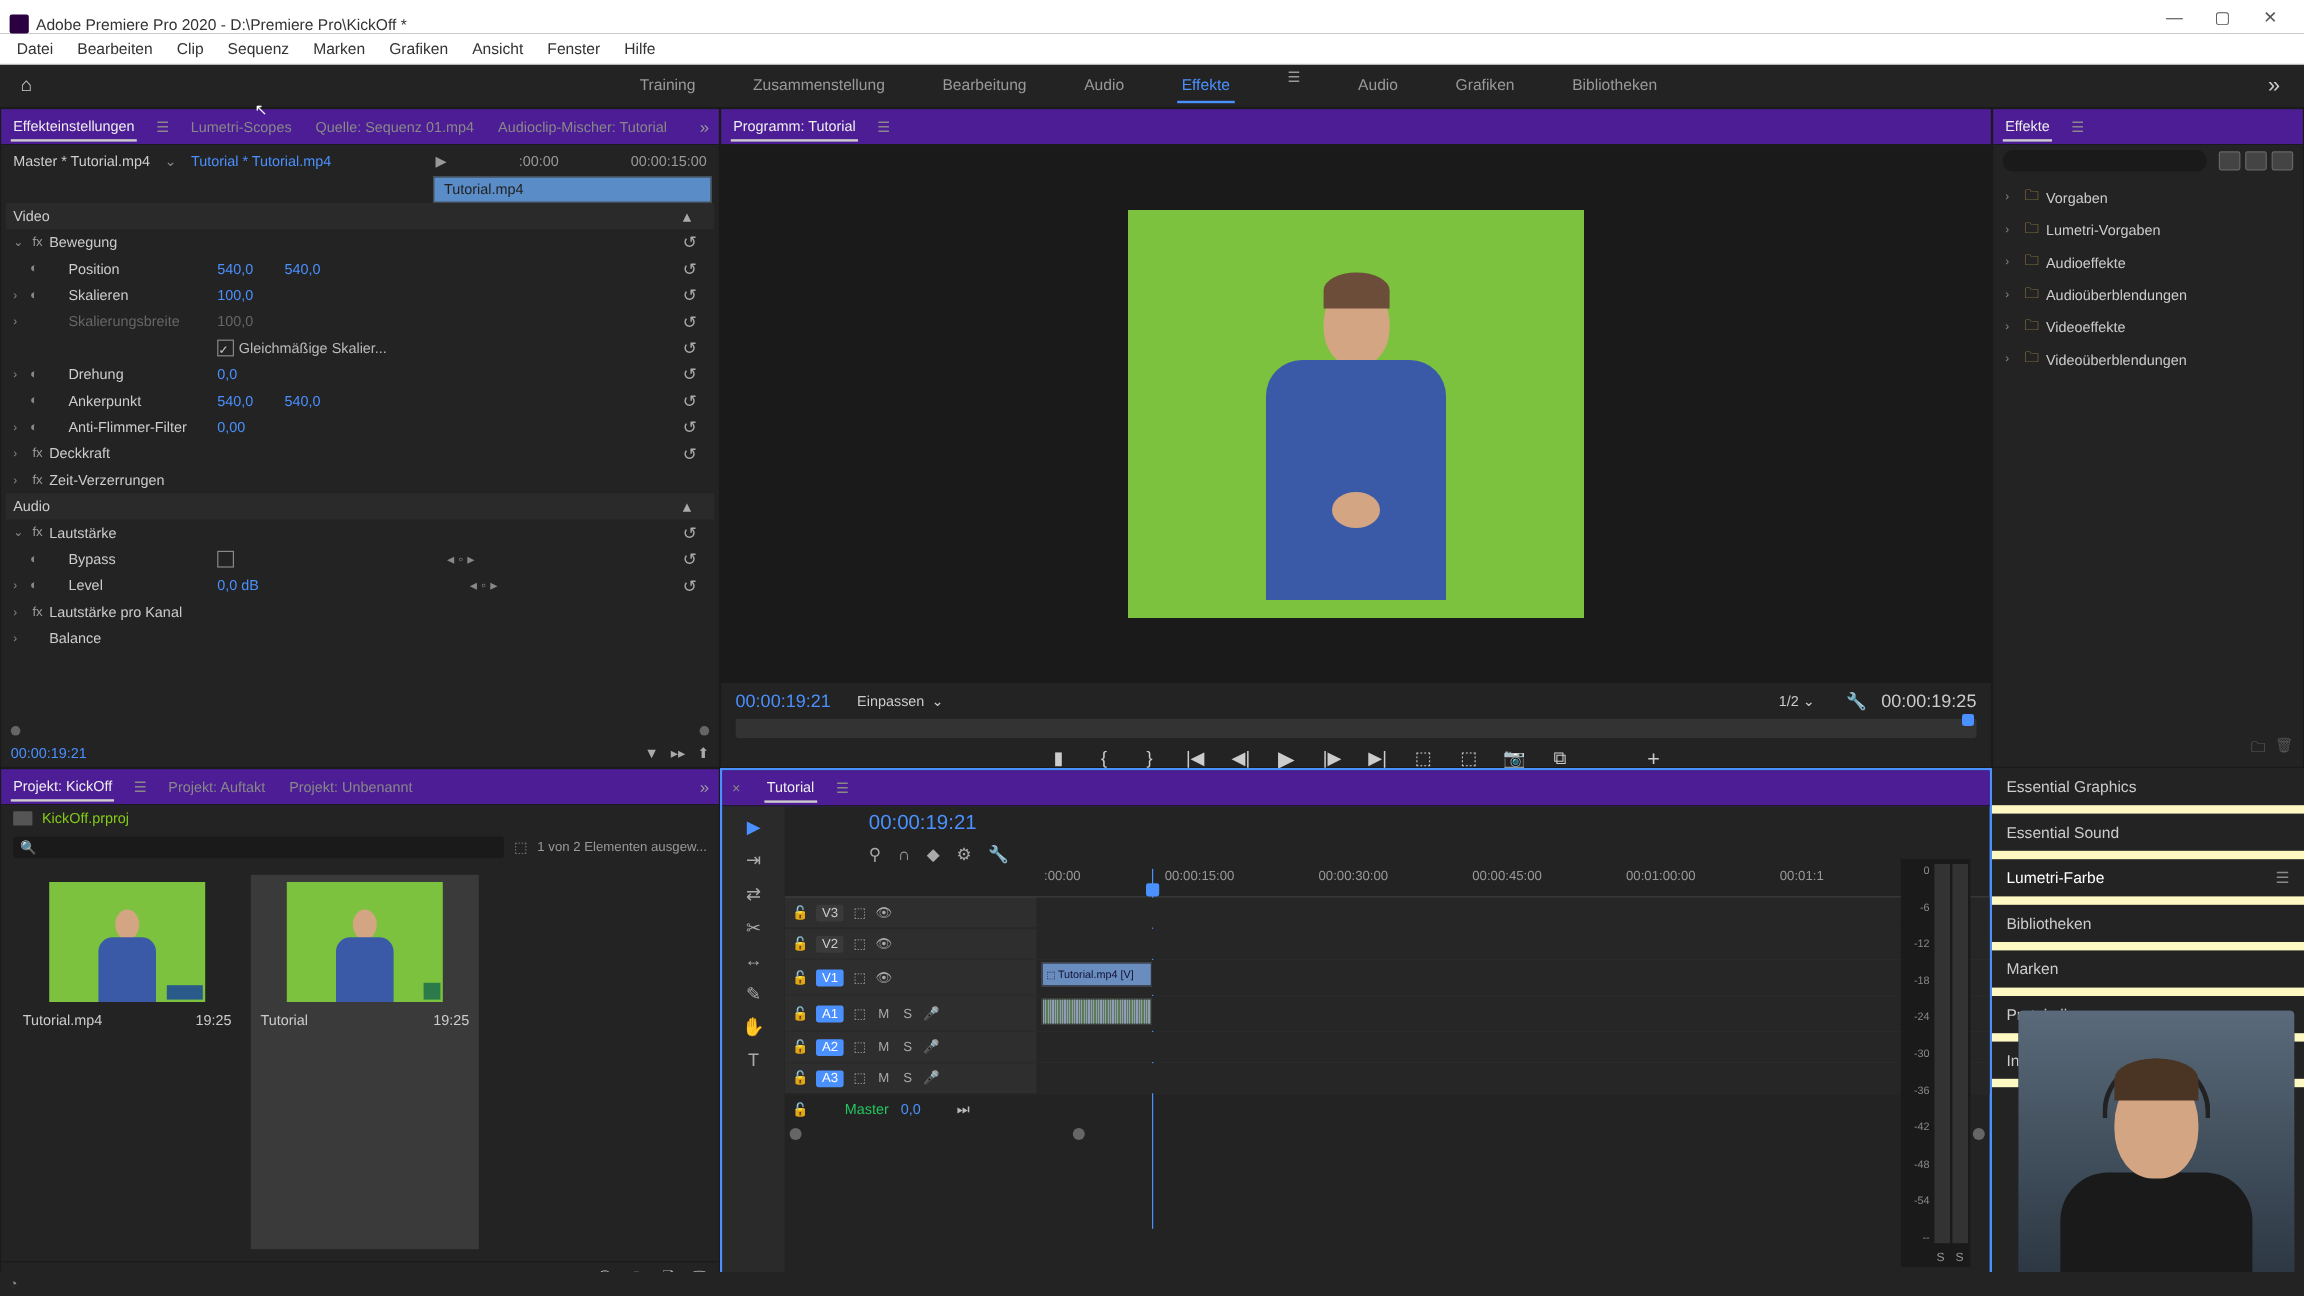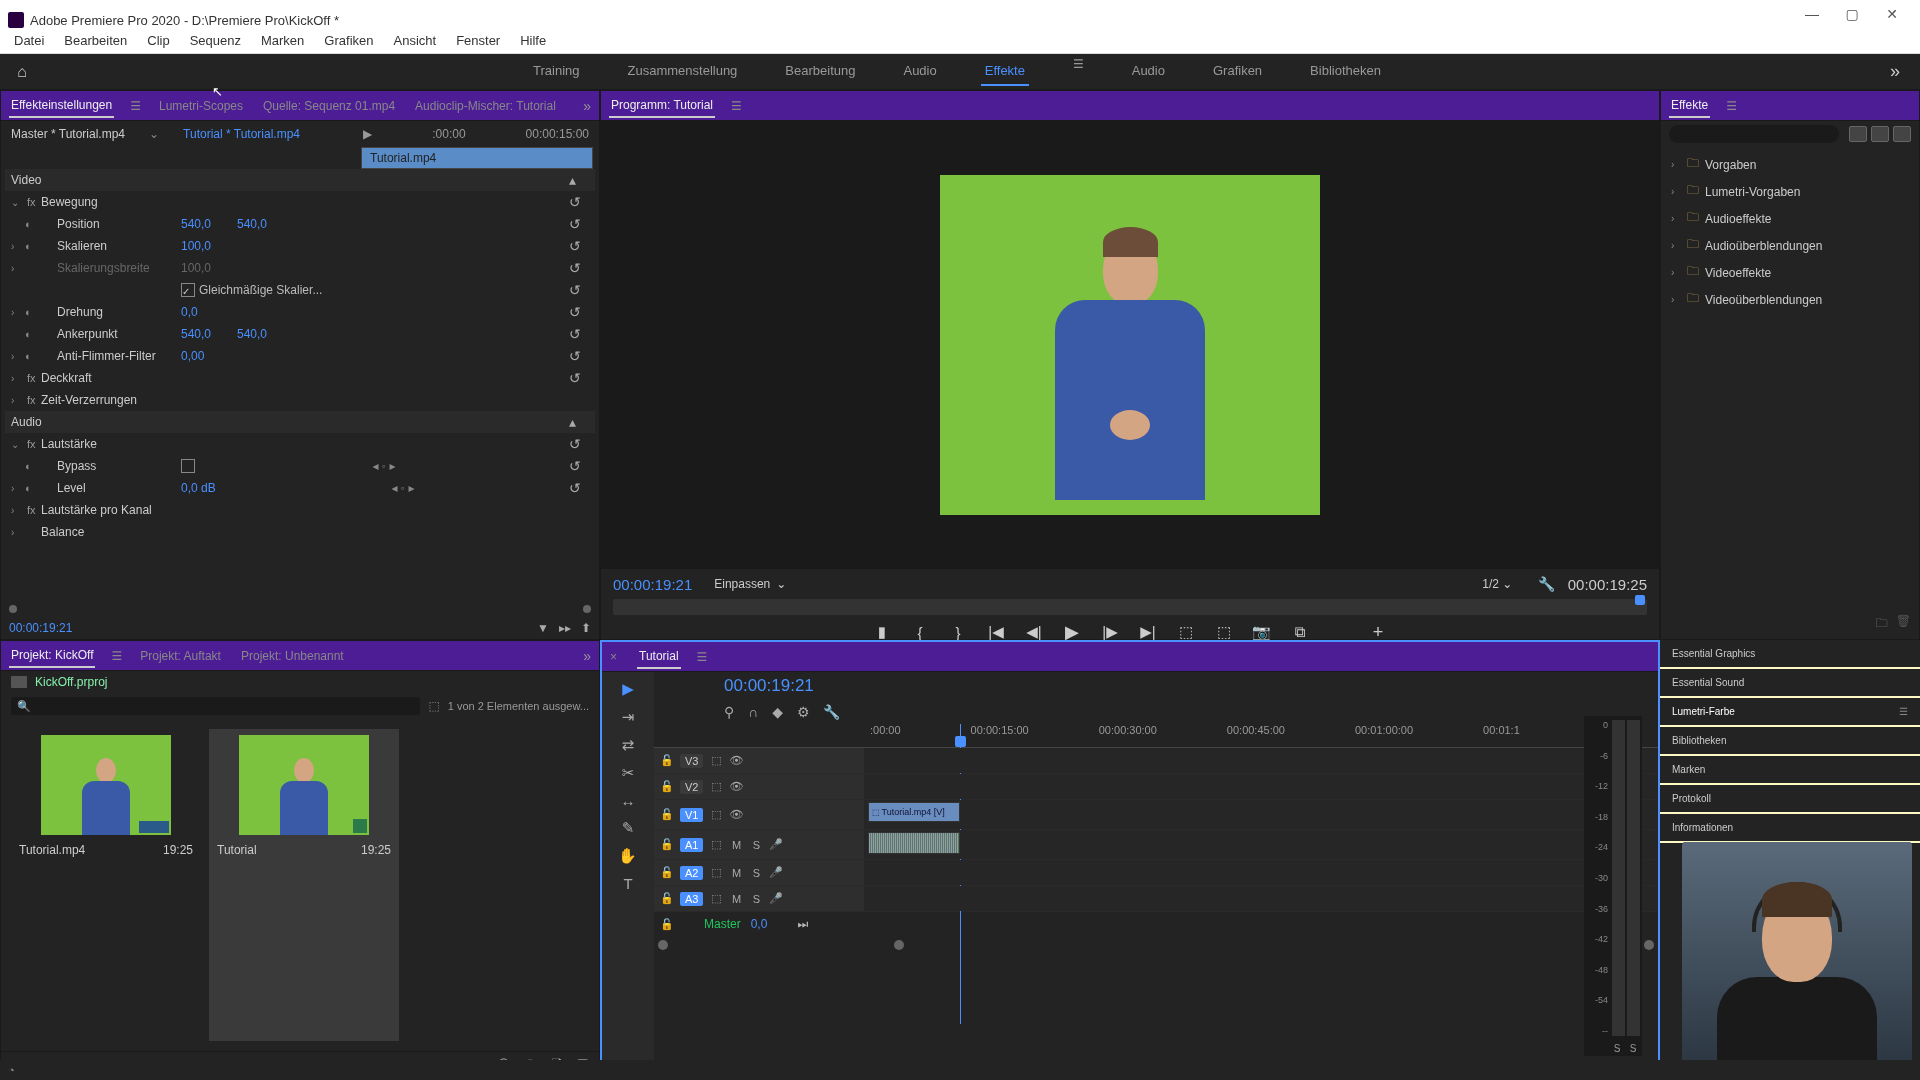--- a/index.html
+++ b/index.html
@@ -30,21 +30,21 @@
 
 .panel { background: #232323; border: 1px solid #1a1a1a; display: flex; flex-direction: column; }
 .panel-tabs { height: 30px; display: flex; align-items: center; padding: 0 8px; gap: 16px; background: #4c1d95; border-bottom: 1px solid #1a1a1a; }
 .panel-tab { color: #888; font-size: 12px; padding: 4px 2px; cursor: pointer; }
 .panel-tab.active { color: #eee; border-bottom: 2px solid #ccc; }
 .panel-tab-icon { color: #888; font-size: 12px; }
 .panel-more { margin-left: auto; color: #999; font-size: 14px; }
 
 
 .effect-controls { grid-column: 1; grid-row: 1; }
-.ec-header { padding: 6px 10px; display: flex; align-items: center; gap: 24px; font-size: 12px; }
+.ec-header { padding: 6px 10px; display: flex; align-items: center; gap: 12px; font-size: 12px; }
 .ec-master { color: #ccc; }
 .ec-chevron { color: #888; }
 .ec-clip { color: #4a90ff; }
 .ec-times { margin-left: auto; display: flex; gap: 60px; color: #999; }
 .ec-bluebar { height: 22px; background: #5a8dc8; color: #222; padding: 2px 8px; margin: 0 6px 0 360px; font-size: 12px; display: flex; align-items: center; border: 1px solid #444; }
 .ec-body { flex: 1; overflow-y: auto; padding: 0 4px; }
 .ec-row { display: flex; align-items: center; height: 22px; padding: 0 6px; }
 .ec-expand { width: 14px; color: #888; font-size: 10px; }
 .ec-fx { width: 16px; color: #999; font-size: 11px; padding: 0 2px; }
 .ec-stopwatch { width: 16px; color: #888; font-size: 11px; }
@@ -95,21 +95,21 @@
 .effects-icons { display: flex; gap: 4px; }
 .eff-icon { width: 18px; height: 16px; background: #444; border: 1px solid #666; border-radius: 2px; }
 .effects-tree { padding: 4px 0; }
 .eff-folder { display: flex; align-items: center; padding: 3px 10px; gap: 6px; cursor: pointer; }
 .eff-chevron { color: #888; font-size: 10px; width: 10px; }
 .eff-folder-icon { color: #c9a050; font-size: 12px; }
 .eff-folder-label { color: #ccc; font-size: 12px; text-align: right; }
 
 
 .project-panel { grid-column: 1; grid-row: 2; }
-.proj-file { padding: 4px 10px; display: flex; align-items: center; gap: 8px; color: #86efac; font-size: 12px; }
+.proj-file { padding: 4px 10px; display: flex; align-items: center; gap: 8px; color: #84cc16; font-size: 12px; }
 .proj-file-icon { width: 16px; height: 12px; background: #555; border-radius: 1px; }
 .proj-search-row { display: flex; align-items: center; padding: 4px 10px; gap: 8px; }
 .proj-search-wrap { flex: 1; position: relative; }
 .proj-search { width: 100%; background: #1a1a1a; border: none; padding: 3px 6px 3px 22px; color: #ccc; border-radius: 3px; font-size: 11px; }
 .proj-count { color: #999; font-size: 11px; }
 .proj-bins { flex: 1; display: flex; gap: 8px; padding: 10px; }
 .proj-item { width: 190px; }
 .proj-item.selected { background: #3a3a3a; }
 .proj-thumb { width: 130px; height: 100px; background: #7cc23e; margin: 6px auto; position: relative; display: flex; align-items: flex-end; justify-content: center; overflow: hidden; }
 .proj-thumb .mini-person { width: 50px; height: 85px; }
@@ -151,21 +151,21 @@
 .tl-waveform { width: 100%; height: 100%; background: repeating-linear-gradient(90deg, #aad 0 1px, transparent 1px 2px); opacity: 0.7; }
 .tl-master { display: flex; height: 24px; align-items: center; }
 .tl-master-head { flex: 0 0 210px; display: flex; align-items: center; gap: 10px; padding: 0 6px; }
 .tl-master-label { color: #22c55e; font-size: 12px; padding-left: 20px; }
 .tl-master-val { color: #4a90ff; font-size: 12px; }
 .tl-scroll { height: 14px; position: relative; margin-top: 4px; }
 .tl-scroll-dot { width: 10px; height: 10px; background: #666; border-radius: 50%; position: absolute; }
 
 
 .right-panels { grid-column: 3; grid-row: 2; display: flex; flex-direction: column; }
-.rp-item { padding: 8px 12px; color: #ccc; font-size: 10px; border-bottom: 2px solid #fef9c3; cursor: pointer; display: flex; justify-content: space-between; }
+.rp-item { padding: 8px 12px; color: #ccc; font-size: 13px; border-bottom: 7px solid #fef9c3; cursor: pointer; display: flex; justify-content: space-between; }
 .rp-item.active { color: #fff; }
 .rp-menu { color: #888; }
 
 
 .audio-meter { position: absolute; right: 278px; bottom: 24px; width: 58px; height: 340px; background: #1a1a1a; display: flex; }
 .meter-labels { width: 26px; display: flex; flex-direction: column; justify-content: space-between; padding: 4px 2px 20px; }
 .meter-label { color: #888; font-size: 9px; text-align: right; }
 .meter-bars { flex: 1; display: flex; gap: 2px; padding: 4px 2px 20px; }
 .meter-bar { flex: 1; background: #333; }
 .meter-s-row { position: absolute; bottom: 2px; left: 26px; right: 2px; display: flex; gap: 2px; }

